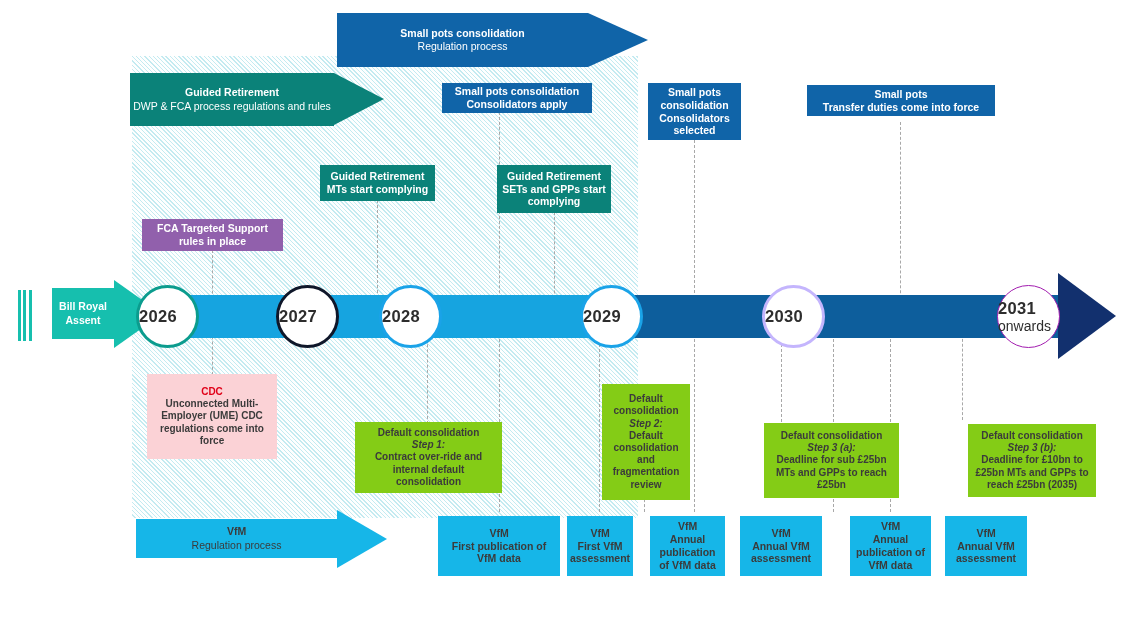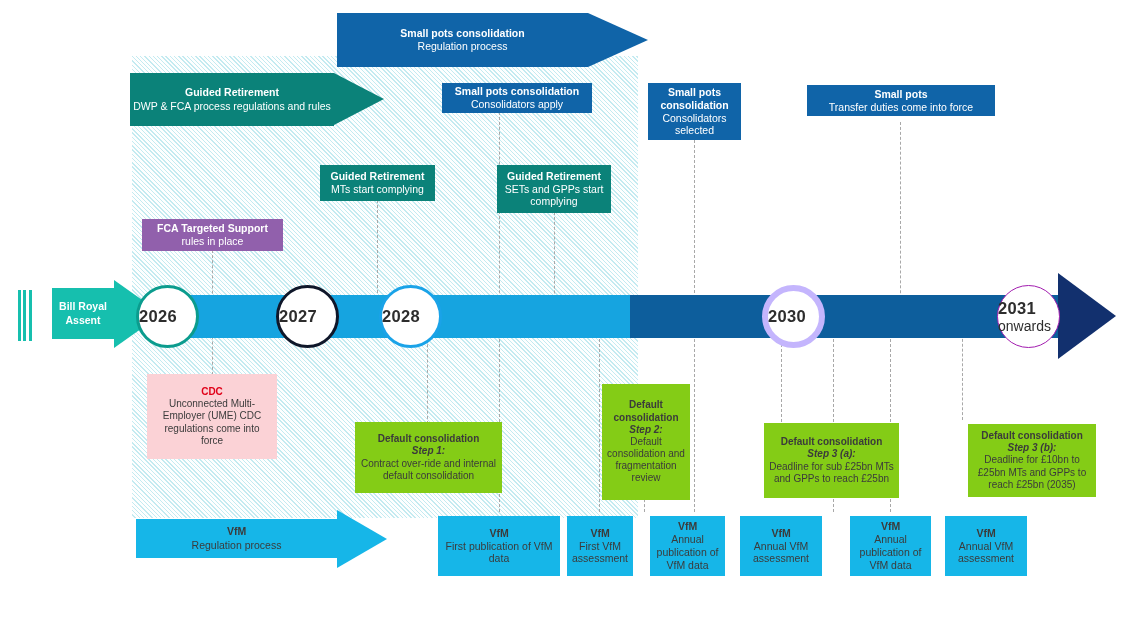--- a/index.html
+++ b/index.html
@@ -45,21 +45,21 @@
   
   .box{
     position:absolute; z-index:3;
     display:flex; flex-direction:column;
     align-items:center; justify-content:center;
     text-align:center;
     padding:4px 5px;
     line-height:1.22;
   }
   .box .t1{ font-weight:bold; }
-  .box .t2{ font-weight:normal; }
+  .box .t2{ font-weight:bold; }
   .box .ti{ font-weight:bold; font-style:italic; }
 
   .box-blue{ background:#1064a8; color:#ffffff; font-size:10.5px; }
   .box-teal{ background:#0b8279; color:#ffffff; font-size:10.5px; }
   .box-purple{ background:#9160ac; color:#ffffff; font-size:10.5px; }
   .box-cyan{ background:#16b6e8; color:#3b3b3b; font-size:10.5px; }
   .box-gold{ background:#84cc16; color:#3b3b3b; font-size:10px; }
   .box-pink{ background:#fbd2d6; color:#3b3b3b; font-size:10px; }
   .box-pink .t1{ color:#e00018; }
 
@@ -182,21 +182,24 @@
 
   <div class="year-circle" style="left:136px; top:285px; border:3px solid #0b9c8e;">
     <span class="yr">2026</span>
   </div>
   <div class="year-circle" style="left:276px; top:285px; border:3px solid #0f172a;">
     <span class="yr">2027</span>
   </div>
   <div class="year-circle" style="left:379px; top:285px; border:3px solid #1aa3e8;">
     <span class="yr">2028</span>
   </div>
-  <div class="year-circle" style="left:762px; top:285px; border:6px solid #c4b5fd;">
+  <div class="year-circle" style="left:580px; top:285px; border:3px solid #1aa3e8;">
+    <span class="yr">2029</span>
+  </div>
+  <div class="year-circle" style="left:762px; top:285px; border:3px solid #c4b5fd;">
     <span class="yr">2030</span>
   </div>
   <div class="year-circle" style="left:997px; top:285px; border:1px solid #a21caf;">
     <span class="yr">2031</span>
     <span class="sub">onwards</span>
   </div>
 
   <div class="box box-pink" style="left:147px; top:374px; width:130px; height:85px;">
     <span class="t1">CDC</span>
     <span class="t2">Unconnected Multi-Employer (UME) CDC regulations come into force</span>

